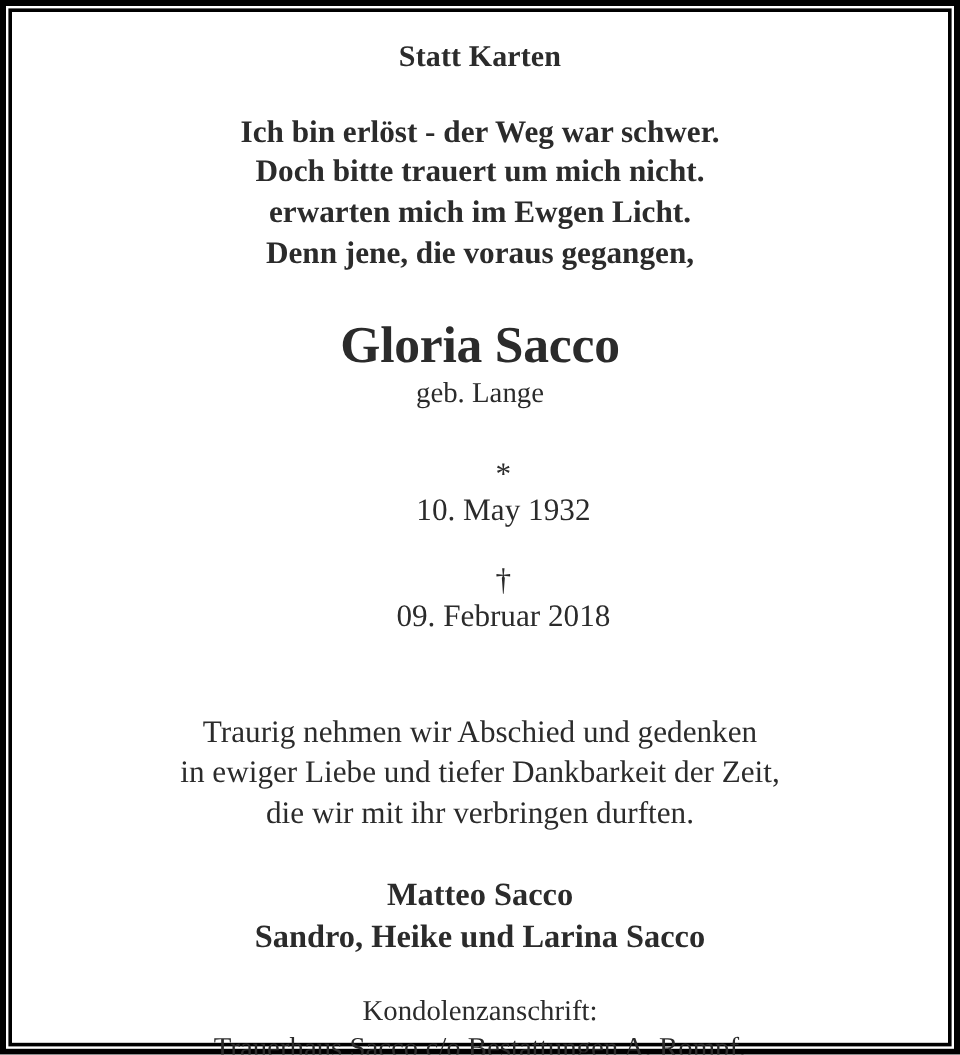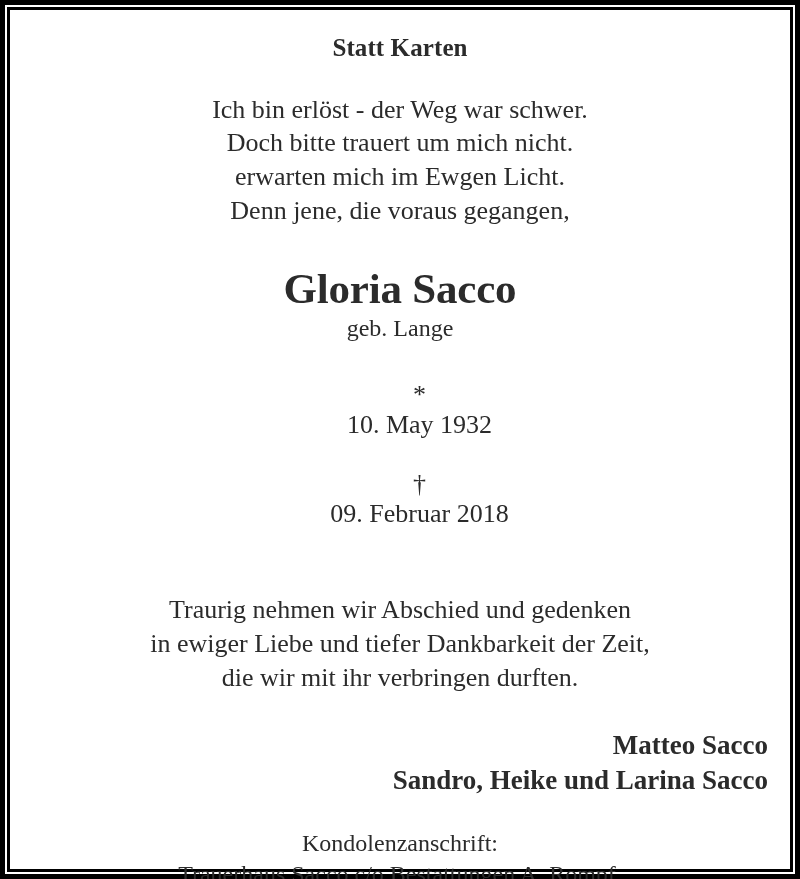--- a/index.html
+++ b/index.html
@@ -60,21 +60,21 @@
     font-weight: bold;
     letter-spacing: 0.1px;
     line-height: 1.1;
     margin: 8px 0 0 0;
   }
 
   .verse {
     margin-top: 31px;
     font-size: 26px;
     line-height: 1.30;
-    font-weight: normal;
+    font-weight: bold;
   }
 
   .verse div {
     white-space: nowrap;
   }
 
   .deceased-name {
     margin-top: 38px;
     font-size: 43px;
     font-weight: bold;
@@ -108,21 +108,20 @@
 
   .memorial-text div {
     white-space: nowrap;
   }
 
   .survivors {
     margin-top: 33px;
     font-size: 27px;
     font-weight: bold;
     line-height: 1.30;
-    text-align: right;
   }
 
   .survivors div {
     white-space: nowrap;
   }
 
   .condolence {
     margin-top: 30px;
     font-size: 24px;
     line-height: 1.29;

